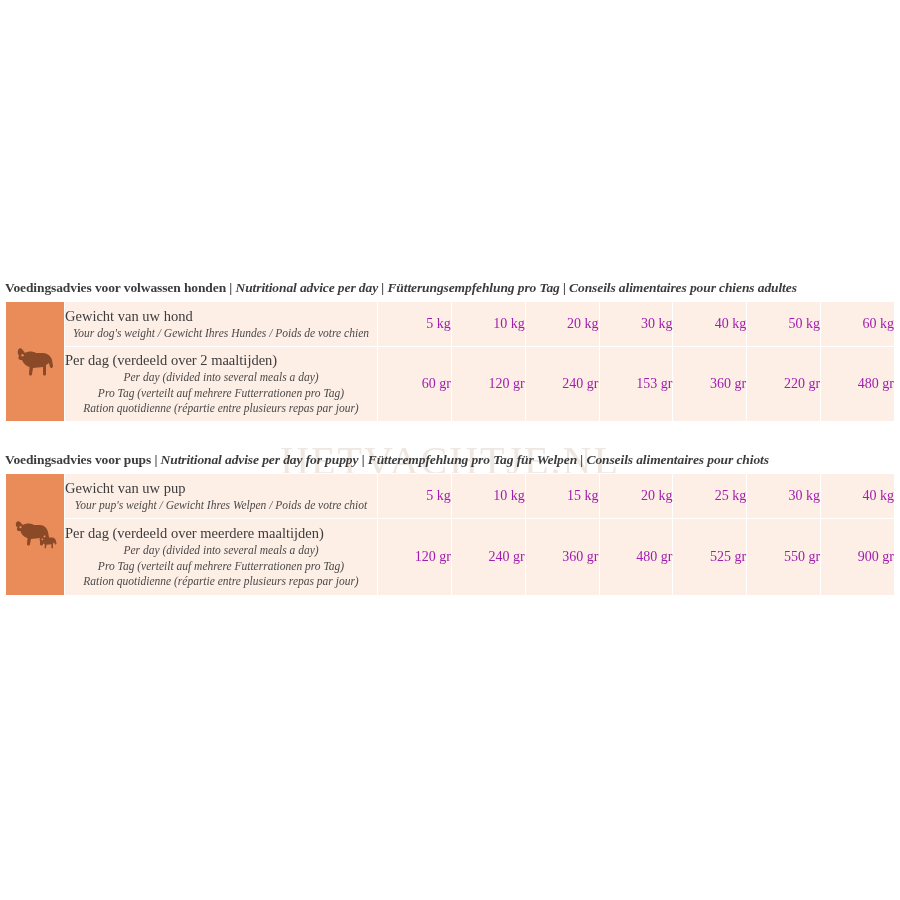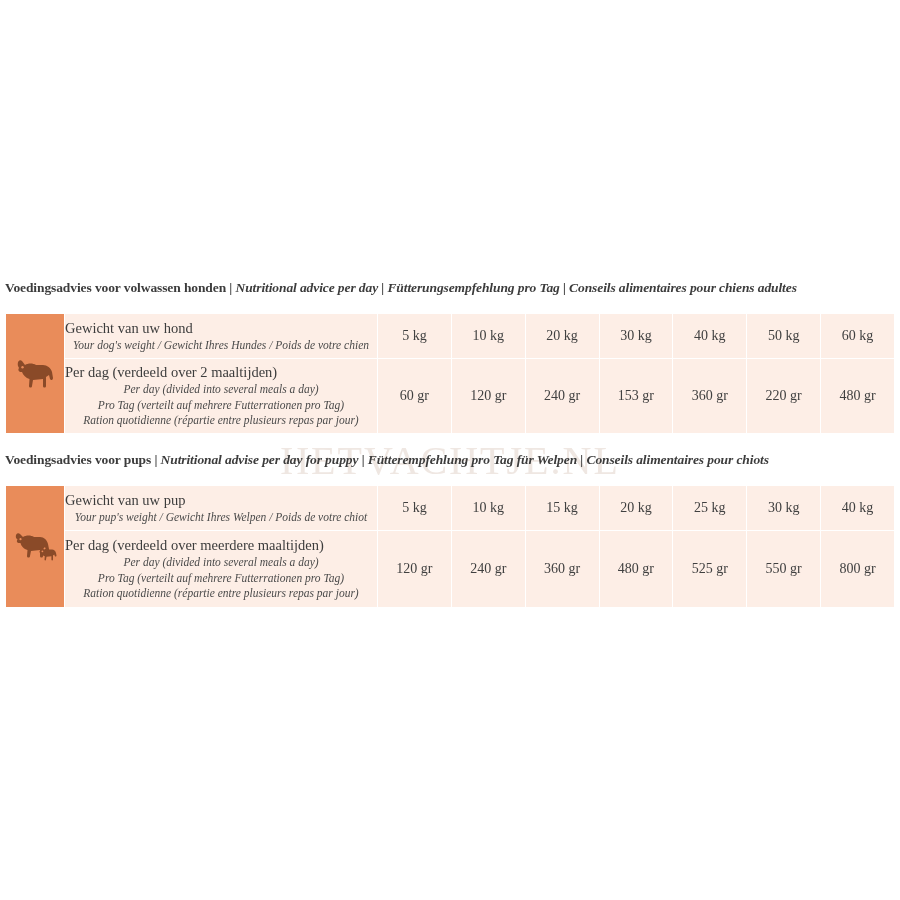--- a/index.html
+++ b/index.html
@@ -59,21 +59,20 @@
   }
   .block-title .nl {
     font-style: normal;
   }
 
   table.feed {
     border-collapse: collapse;
     table-layout: fixed;
     width: 890px;
     background: #fdeee6;
-    margin-top: 12px;
   }
   table.feed td {
     border: 1px solid #ffffff;
     background: #fdeee6;
     vertical-align: middle;
     padding: 0;
   }
 
   .icon-cell {
     width: 58px;
@@ -97,24 +96,24 @@
     font-family: "Liberation Serif", serif;
     font-style: italic;
     font-size: 11.5px;
     color: #4a4a4a;
     line-height: 1.35;
     padding-top: 1px;
   }
   .label-sub div { white-space: nowrap; text-align: center; }
 
   .val {
-    text-align: center;
+    text-align: right;
     font-family: "Liberation Serif", serif;
     font-size: 14px;
-    color: #404040;
+    color: #a21caf;
     height: 42px;
   }
   .row-weight td.val { height: 44px; }
   .row-daily  td.val { height: 74px; }
   .pups .row-daily td.val { height: 76px; }
 </style>
 </head>
 <body>
 
 <div class="sheet">
@@ -204,19 +203,19 @@
             <div>Pro Tag (verteilt auf mehrere Futterrationen pro Tag)</div>
             <div>Ration quotidienne (répartie entre plusieurs repas par jour)</div>
           </div>
         </td>
         <td class="val">120 gr</td>
         <td class="val">240 gr</td>
         <td class="val">360 gr</td>
         <td class="val">480 gr</td>
         <td class="val">525 gr</td>
         <td class="val">550 gr</td>
-        <td class="val">800 gr</td>
+        <td class="val">900 gr</td>
       </tr>
     </tbody>
       </table>
   </div>
 
 </div>
 
 </body></html>

